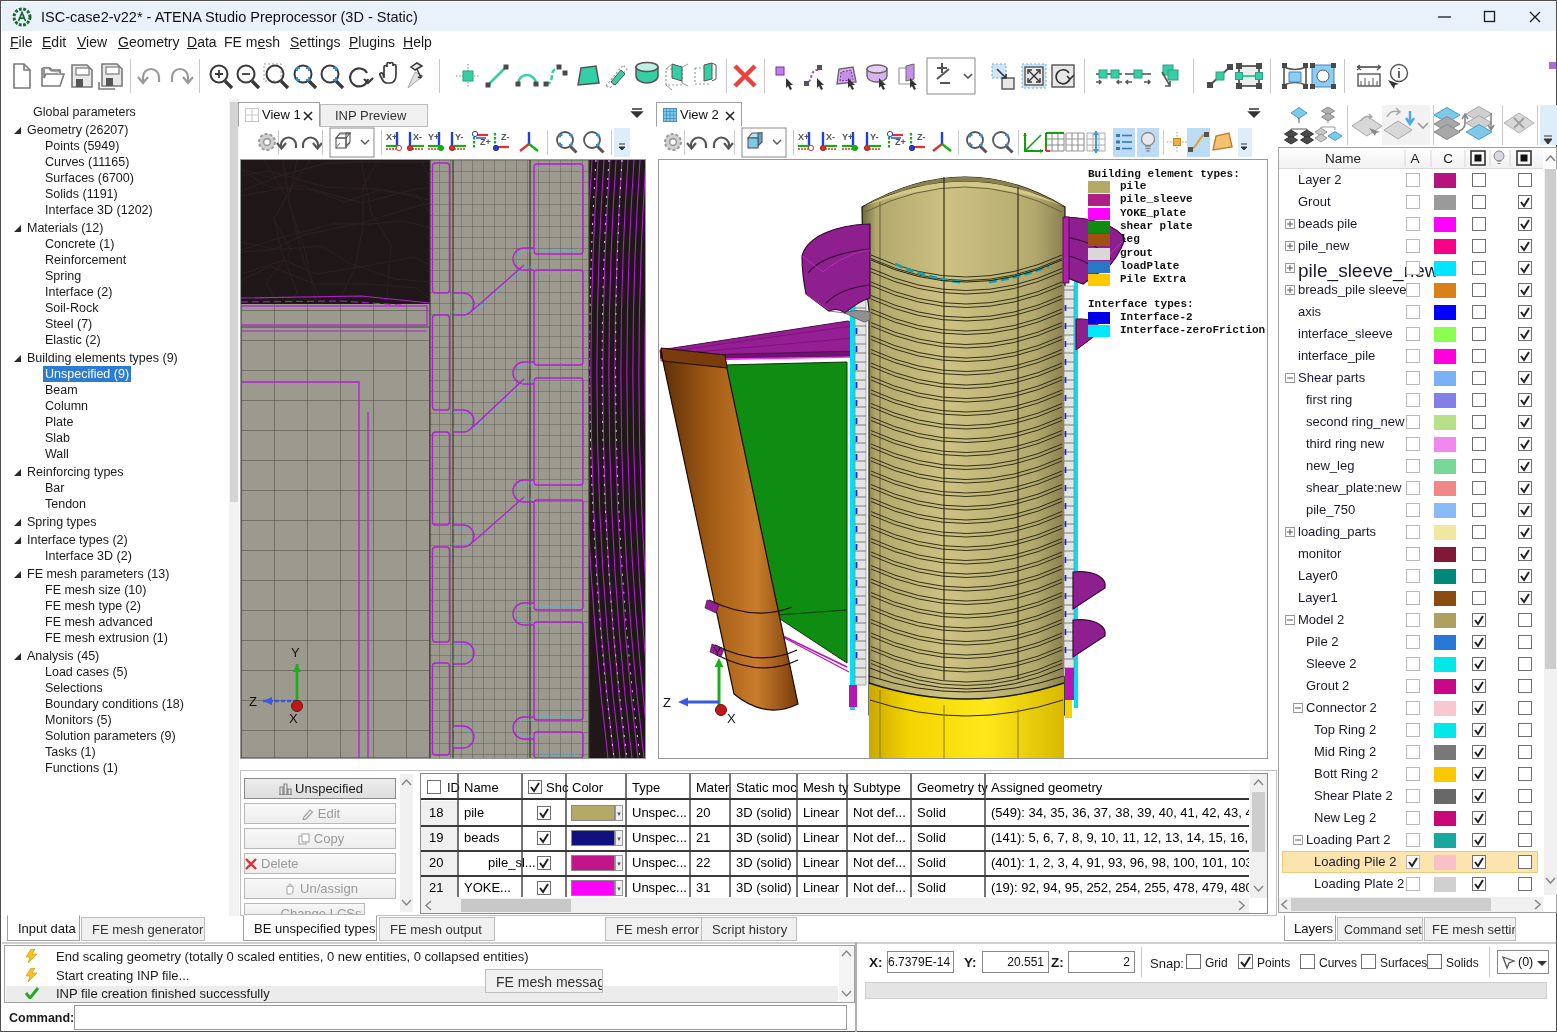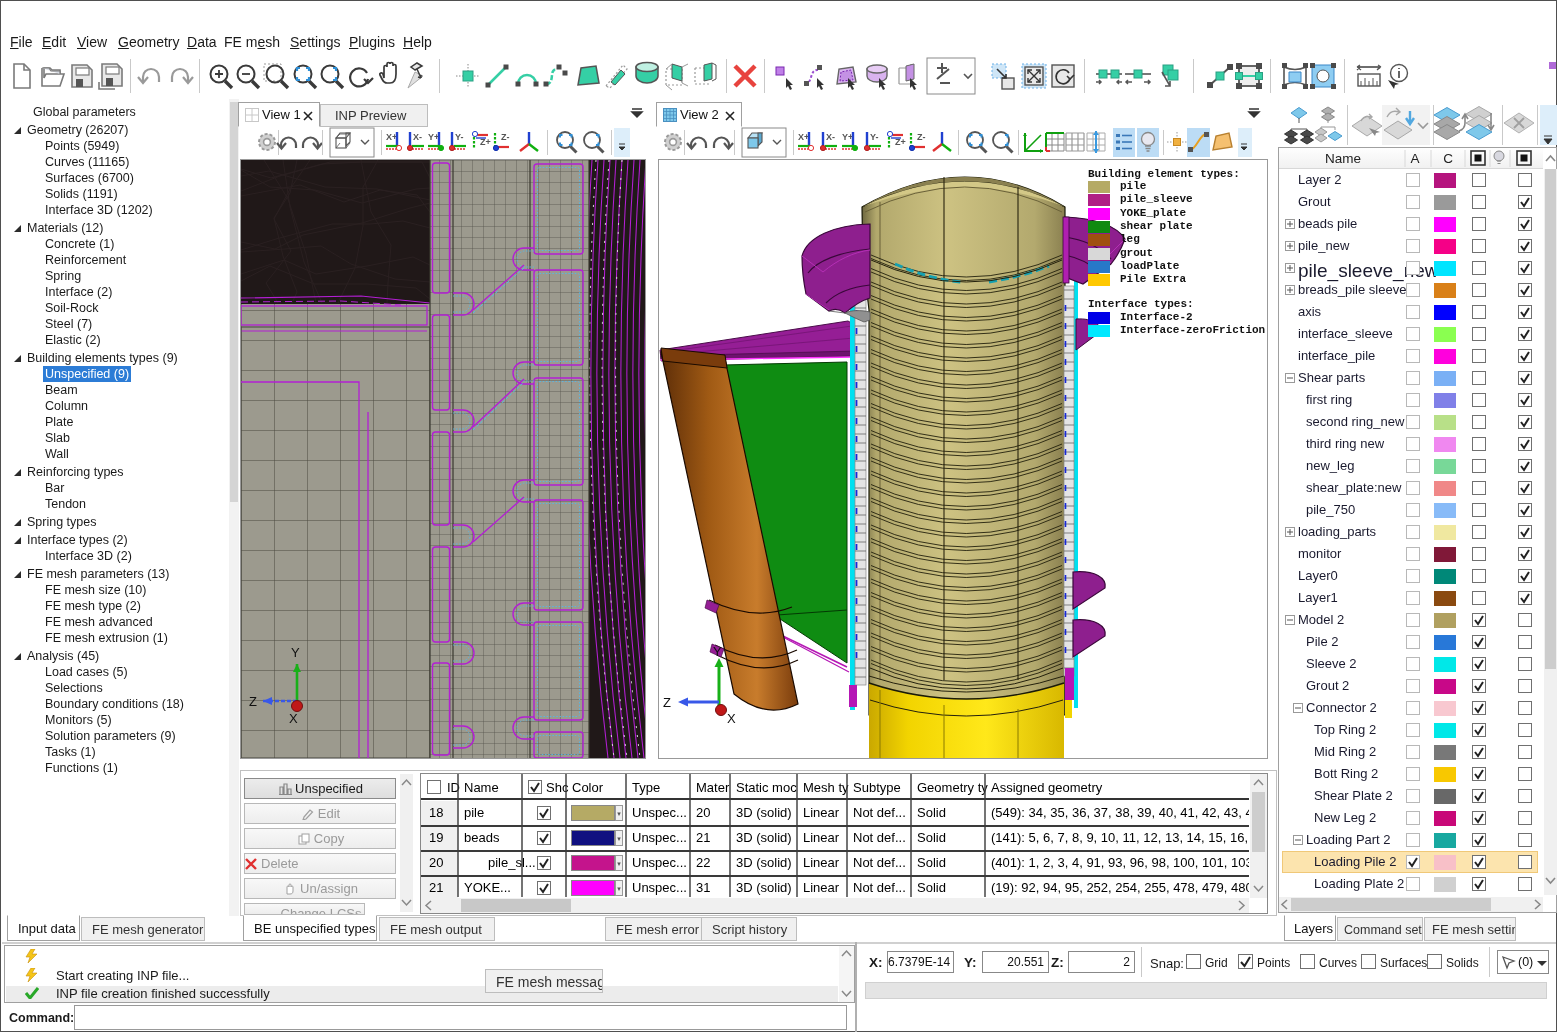--- a/index.html
+++ b/index.html
@@ -10,20 +10,32 @@
 #menubar u{text-decoration:underline}
 .ti{position:absolute;white-space:nowrap}
 .cb{position:absolute;width:14px;height:14px;border:1px solid #707070;background:#fff}
 .cbg{position:absolute;width:14px;height:14px;border:1px solid #b8b8b8;background:#fff}
 .sw{position:absolute;width:21px;height:14px}
 .vtabA,.vtabI{overflow:hidden}
 .vtabA{position:absolute;background:#fff;border:1px solid #a0a0a0;border-bottom:1px solid #fff;color:#111;z-index:3;white-space:nowrap}
 .vtabI{position:absolute;background:#f0f0f0;border:1px solid #bdbdbd;color:#333;z-index:2;white-space:nowrap}
 </style></head><body>
 <div id="win">
+<div id="titlebar">
+<svg class="abs" style="left:10px;top:5px" width="20" height="20" viewBox="0 0 20 20">
+<circle cx="10" cy="10" r="8" fill="none" stroke="#156a2e" stroke-width="3" stroke-dasharray="2.8 1.5"></circle>
+<path d="M6.5 14 L10 5.5 L13.5 14 M7.8 11.2 h4.4" stroke="#156a2e" stroke-width="1.7" fill="none"></path>
+</svg>
+<div class="abs" style="left:39px;top:7px;font-size:14.5px;color:#111">ISC-case2-v22* - ATENA Studio Preprocessor (3D - Static)</div>
+<svg class="abs" style="left:1419px;top:0" width="138" height="29">
+<path d="M17 15 h13" stroke="#1a1a1a" stroke-width="1.3"></path>
+<rect x="63.5" y="9.5" width="10" height="10" fill="none" stroke="#1a1a1a" stroke-width="1.3"></rect>
+<path d="M109 10 l10 10 M119 10 l-10 10" stroke="#1a1a1a" stroke-width="1.3"></path>
+</svg>
+</div>
 <div id="menubar">
 <span style="left:8px"><u>F</u>ile</span>
 <span style="left:40px"><u>E</u>dit</span>
 <span style="left:75px"><u>V</u>iew</span>
 <span style="left:116px"><u>G</u>eometry</span>
 <span style="left:185px"><u>D</u>ata</span>
 <span style="left:222px">FE m<u>e</u>sh</span>
 <span style="left:288px"><u>S</u>ettings</span>
 <span style="left:347px"><u>P</u>lugins</span>
 <span style="left:401px"><u>H</u>elp</span>
@@ -1323,20 +1335,21 @@
 <div class="vtabI" style="left:700px;top:916px;width:96px;height:24px;font-size:13px">
       <span class="abs" style="left:10px;top:4px">Script history</span>
     </div>
 <div class="abs" style="left:1px;top:941px;width:1554px;height:2px;background:#d0d0d0"></div>
 <div class="abs" style="left:3px;top:944px;width:851px;height:58px;border:1px solid #a0a0a0;background:#fff"></div>
 <div class="abs" style="left:24px;top:948px;width:14px;height:14px">
       <svg width="14" height="14" style="position:absolute">
         <path d="M6,0 L1,8 h4 L3,14 L12,5 h-5 L10,0 z" fill="#f5c518" stroke="#c89010" stroke-width="0.6"></path>
       </svg>
     </div>
+<div class="ti" style="left:55px;top:948px;font-size:13px;color:#1a1a1a">End scaling geometry (totally 0 scaled entities, 0 new entities, 0 collapsed entities)</div>
 <div class="abs" style="left:24px;top:967px;width:14px;height:14px">
       <svg width="14" height="14" style="position:absolute">
         <path d="M6,0 L1,8 h4 L3,14 L12,5 h-5 L10,0 z" fill="#f5c518" stroke="#c89010" stroke-width="0.6"></path>
       </svg>
     </div>
 <div class="ti" style="left:55px;top:967px;font-size:13px;color:#1a1a1a">Start creating INP file...</div>
 <div class="abs" style="left:5px;top:985px;width:832px;height:16px;background:#ececec"></div>
 <div class="abs" style="left:24px;top:986px;width:14px;height:12px">
       <svg width="14" height="12" style="position:absolute">
         <path d="M1,6 l4,5 L13,1" fill="none" stroke="#28a828" stroke-width="3"></path>

